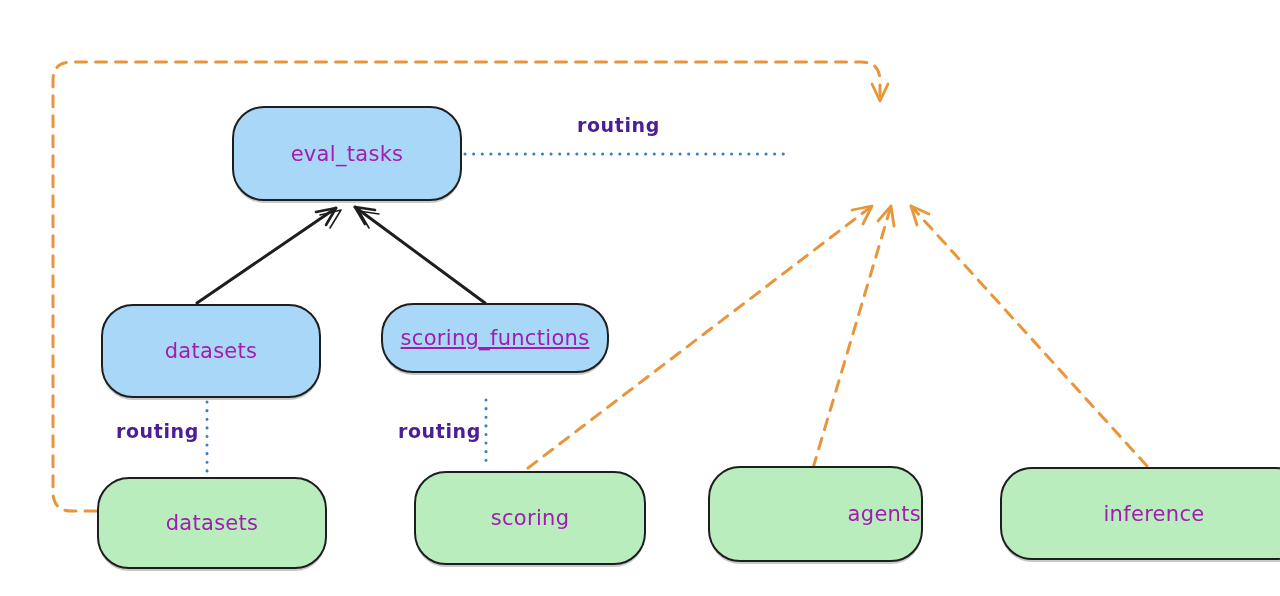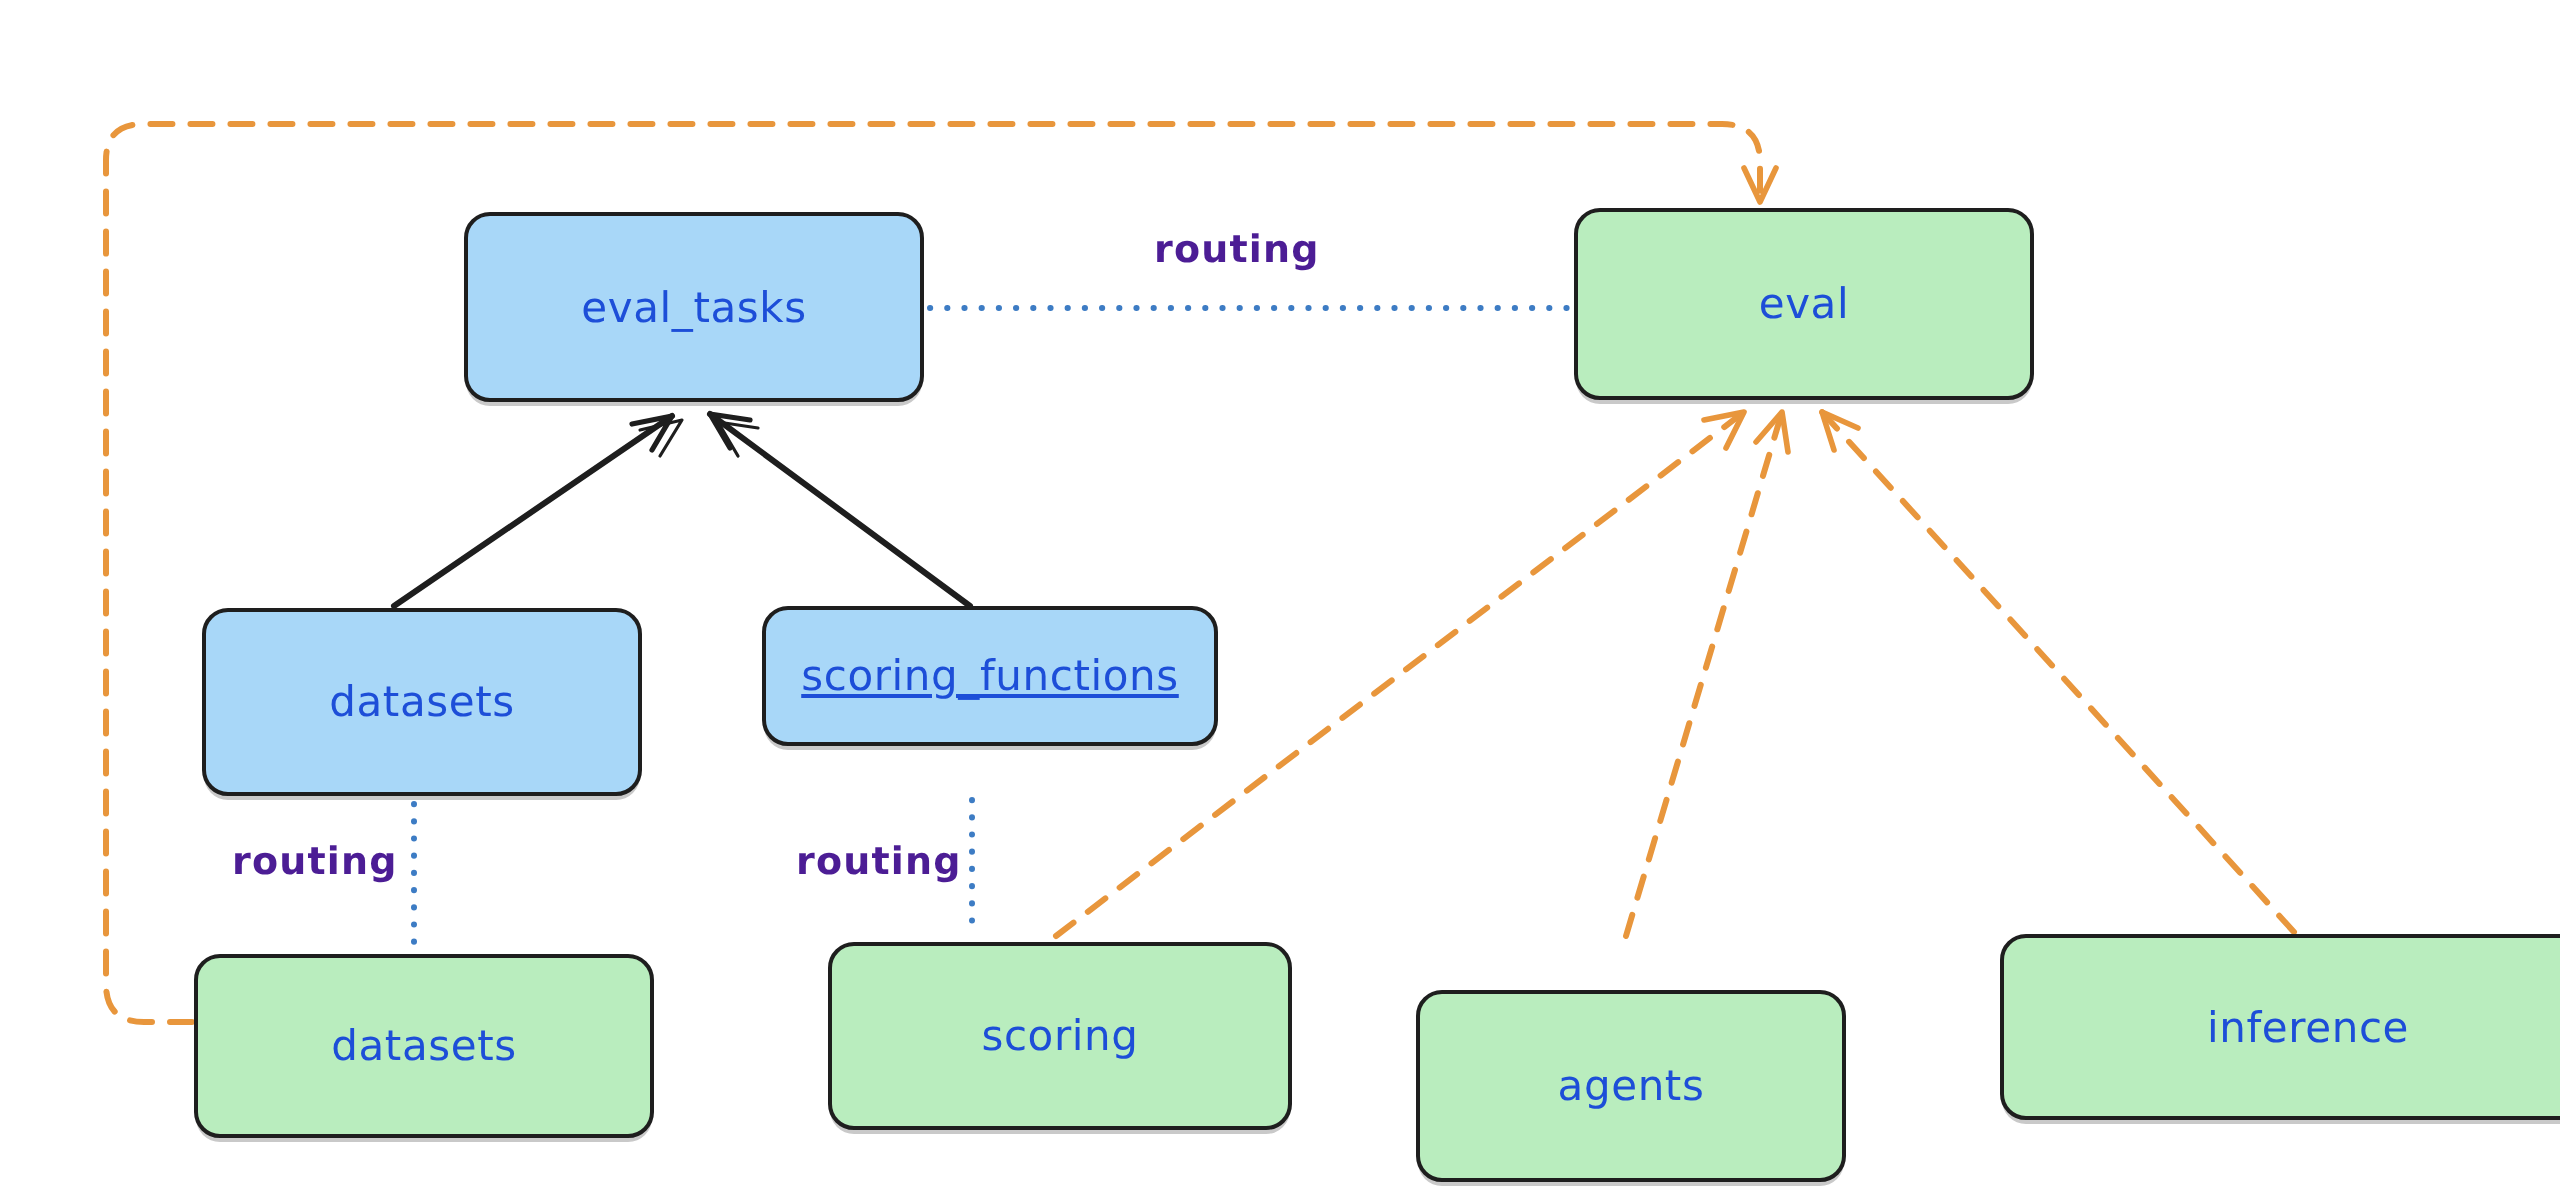--- a/index.html
+++ b/index.html
@@ -10,25 +10,25 @@
     background:#ffffff;
     overflow:hidden;
   }
   .edges{
     position:absolute;left:0;top:0;width:1280px;height:596px;
     pointer-events:none;
   }
   .node{
     position:absolute;
     border:2.6px solid #1e1e1e;
-    border-radius:13px;
+    border-radius:32px;
     display:flex;align-items:center;justify-content:center;
     box-shadow:0 3px 0 -1px #c9c9c9;
     font-size:21px;
-    color:#1d4ed8;
+    color:#a21caf;
     letter-spacing:0.3px;
     cursor:pointer;
     box-sizing:border-box;
   }
   .node.blue{background:#a8d7f8;}
   .node.green{background:#b9edbe;}
   .edge-label{
     position:absolute;
     color:#4c1d95;
     font-size:19px;
@@ -36,21 +36,21 @@
     letter-spacing:0.6px;
     white-space:nowrap;
   }
   
   #n-eval-tasks        {left:232px;top:106px;width:230px;height:95px;}
   #n-eval              {left:787px;top:104px;width:230px;height:96px;}
   #n-datasets          {left:101px; top:304px;width:220px;height:94px;}
   #n-scoring-functions {left:381px;top:303px;width:228px;height:70px;text-decoration:underline;}
   #n-datasetio         {left:97px; top:477px;width:230px;height:92px;}
   #n-scoring           {left:386px;top:471px;width:232px;height:94px;margin-left:28px;}
-  #n-agents            {left:708px;top:495px;width:215px;height:96px;}
+  #n-agents            {left:708px;top:466px;width:215px;height:96px;justify-content:flex-end;}
   #n-inference         {left:1000px;top:467px;width:308px;height:93px;}
   
   #lbl-routing-top {left:577px;top:114px;}
   #lbl-routing-left{left:116px;top:420px;}
   #lbl-routing-mid {left:398px;top:420px;}
 </style>
 </head>
 <body>
 
 <div class="canvas">
@@ -81,23 +81,20 @@
     <path d="M894,226 L891,206 L878,221" stroke-width="2.8" stroke-linecap="round" stroke-linejoin="round" stroke="#e8963c"></path>
 
     <path d="M1147,466 L911,206" stroke-width="3" stroke-linecap="round" stroke-dasharray="11 9" stroke="#e8963c"></path>
     <path d="M929,214 L911,206 L917,225" stroke-width="2.8" stroke-linecap="round" stroke-linejoin="round" stroke="#e8963c"></path>
   </svg>
 
   <div class="node blue" id="n-eval-tasks">
     <span>eval_tasks</span>
   </div>
 
-  <div class="node green" id="n-eval">
-    <span>eval</span>
-  </div>
 
   <div class="node blue" id="n-datasets">
     <span>datasets</span>
   </div>
 
   <div class="node blue" id="n-scoring-functions">
     <span>scoring_functions</span>
   </div>
 
   <div class="node green" id="n-datasetio">

